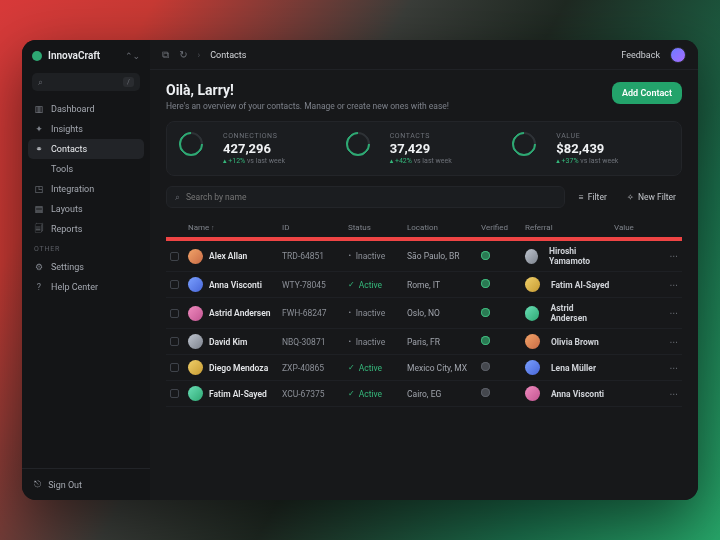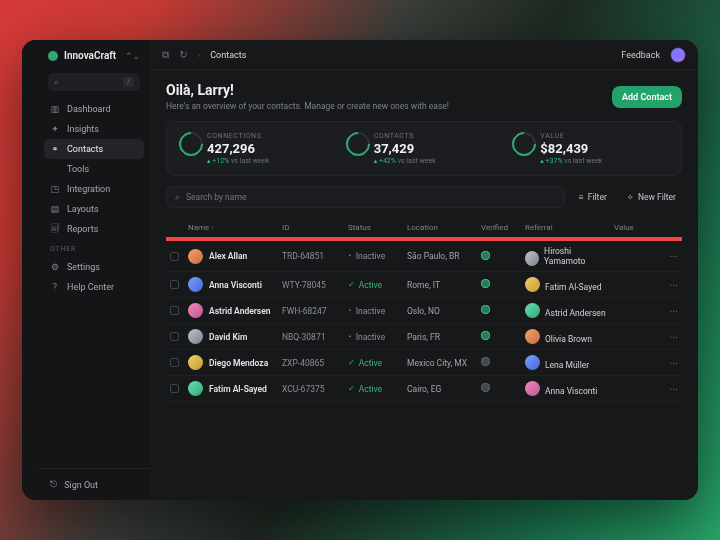--- a/index.html
+++ b/index.html
@@ -7,21 +7,21 @@
     width:720px; height:540px; overflow:hidden;
     background:linear-gradient(120deg,#d83a3a 0%,#c83a34 15%,#3a3d39 40%,#1f2922 55%,#1b6f4c 80%,#27a669 100%);
     display:flex; align-items:center; justify-content:center;
   }
   .app {
     width:676px; height:460px; background:#17181a; border-radius:14px;
     display:flex; color:#c9ccd1; font-size:9px; overflow:hidden;
     box-shadow:0 20px 60px rgba(0,0,0,0.5);
   }
   
-  .sidebar { width:128px; background:#141517; display:flex; flex-direction:column;padding-left:16px; }
+  .sidebar { width:128px; background:#141517; display:flex; flex-direction:column; }
   .brand { display:flex; align-items:center; gap:6px; padding:10px 10px 8px; }
   .brand-dot { width:10px; height:10px; border-radius:50%; background:#2ea873; }
   .brand-name { color:#e8eaed; font-weight:600; font-size:10px; flex:1; }
   .brand-car { color:#6b6e75; font-size:9px; }
   .search {
     margin:4px 10px 8px; height:18px; background:#1e2023; border-radius:5px;
     display:flex; align-items:center; padding:0 6px; gap:5px; color:#6b6e75;
   }
   .search .kb { margin-left:auto; background:#2a2c30; border-radius:3px; padding:1px 4px; font-size:7px; }
   .sec-label { color:#5c5f66; font-size:7px; letter-spacing:.8px; padding:6px 12px 4px; }
@@ -43,34 +43,34 @@
   .topbar .tb-ico { color:#6d7178; font-size:10px; }
   .crumb-sep { color:#4c4f55; }
   .crumb { color:#d5d7db; font-size:9px; }
   .topbar .spacer { flex:1; }
   .feedback { color:#c9ccd1; font-size:9px; cursor:pointer; }
   .avatar-sm {
     width:16px; height:16px; border-radius:50%;
     background:linear-gradient(135deg,#6c7cff,#a76cff); border:1px solid #2b2d31;
   }
   .page { padding:12px 16px 0; display:flex; flex-direction:column; gap:10px; }
-  .heading-row { display:flex; align-items:center; }
+  .heading-row { display:flex; align-items:flex-start; }
   .heading-row .texts { flex:1; }
   .h1 { color:#eef0f3; font-size:14px; font-weight:700; margin-bottom:3px; }
   .sub { color:#7d818a; font-size:8.5px; }
   .add-btn {
     background:#23a36b; color:#fff; font-size:9px; font-weight:600;
     border-radius:8px; padding:6px 10px; cursor:pointer; border:none;
   }
   
   .stats {
     display:flex; gap:10px; background:#1b1d20; border:1px solid #232529;
     border-radius:8px; padding:10px 12px;
   }
-  .stat { flex:1; display:flex; gap:4px; }
+  .stat { flex:1; display:flex; gap:20px; }
   .stat-ring {
     width:24px; height:24px; border-radius:50%;
     border:2px solid #2ea873; border-right-color:#2e3236;
     transform:rotate(-45deg);
   }
   .stat-body { display:flex; flex-direction:column; gap:1px; }
   .stat-label { color:#6d7178; font-size:7px; letter-spacing:.6px; }
   .stat-value { color:#f0f2f4; font-size:13px; font-weight:700; }
   .stat-delta { font-size:7px; color:#6d7178; }
   .stat-delta .up { color:#35b87b; }
@@ -105,21 +105,21 @@
   .av.c5{background:linear-gradient(135deg,#f0d06a,#c79b32);}
   .av.c6{background:linear-gradient(135deg,#6adfb6,#2ea873);}
   .cell-id { color:#8b8f97; }
   .status { display:flex; align-items:center; gap:4px; }
   .status.active { color:#35b87b; } .status.active::before{content:"✓"; font-size:8px;}
   .status.inactive { color:#8b8f97; } .status.inactive::before{content:"·"; font-size:14px; line-height:0;}
   .cell-loc { color:#a0a4ac; }
   .ver { width:9px; height:9px; border-radius:50%; display:inline-block; }
   .ver.ok { background:#2a7a53; box-shadow:inset 0 0 0 1px #3fb97d; }
   .ver.no { background:#44474d; box-shadow:inset 0 0 0 1px #5a5e66; }
-  .cell-ref { display:flex; align-items:flex-end; gap:5px; color:#cfd2d7; }
+  .cell-ref { display:flex; align-items:center; gap:11px; color:#cfd2d7;font-weight:bold; }
   .bar { height:3px; width:34px; border-radius:2px; background:#2a2d32; position:relative; overflow:hidden; }
   .bar > i { position:absolute; left:0; top:0; bottom:0; background:#35b87b; border-radius:2px; }
   .dots { color:#6d7178; text-align:right; cursor:pointer; }
   .chk { width:9px; height:9px; border:1px solid #3f434a; border-radius:2px; }
 </style>
 </head>
 <body>
 
 <div class="app">
 

